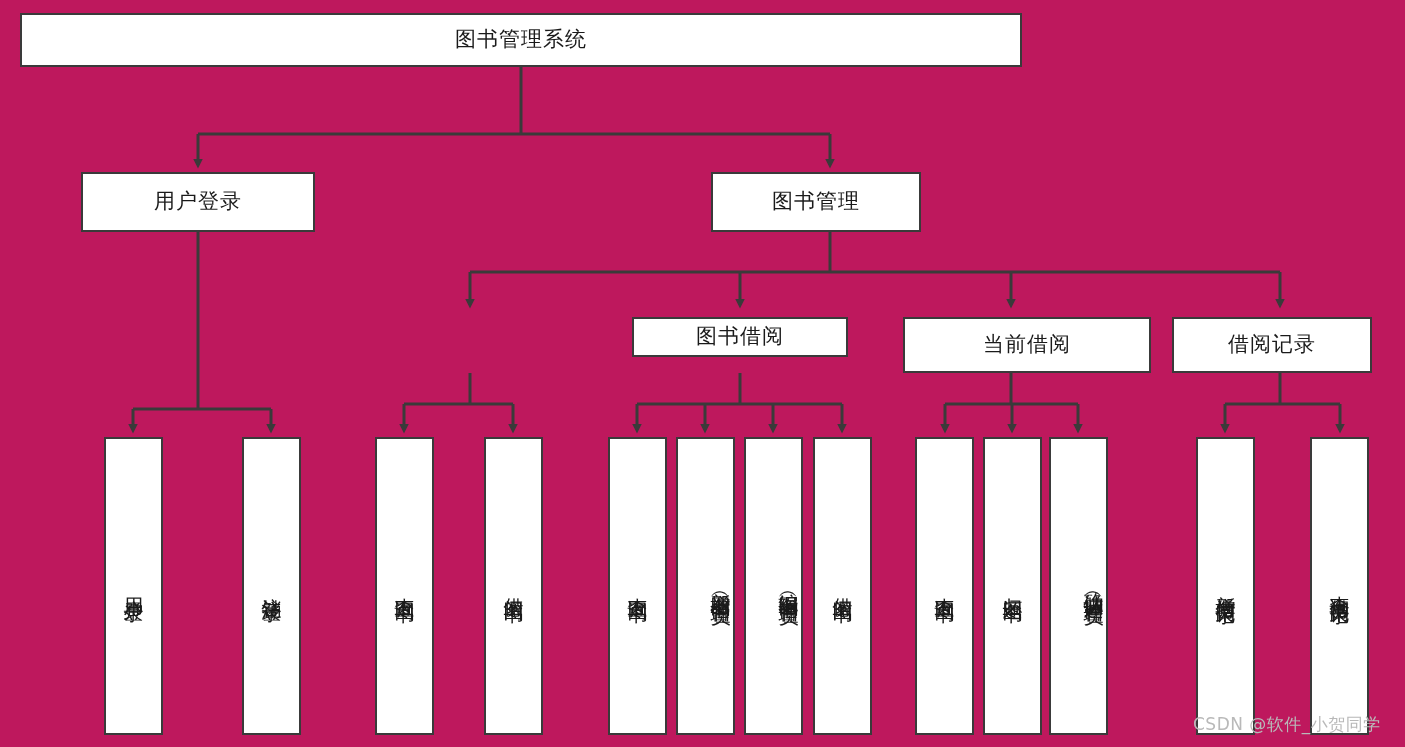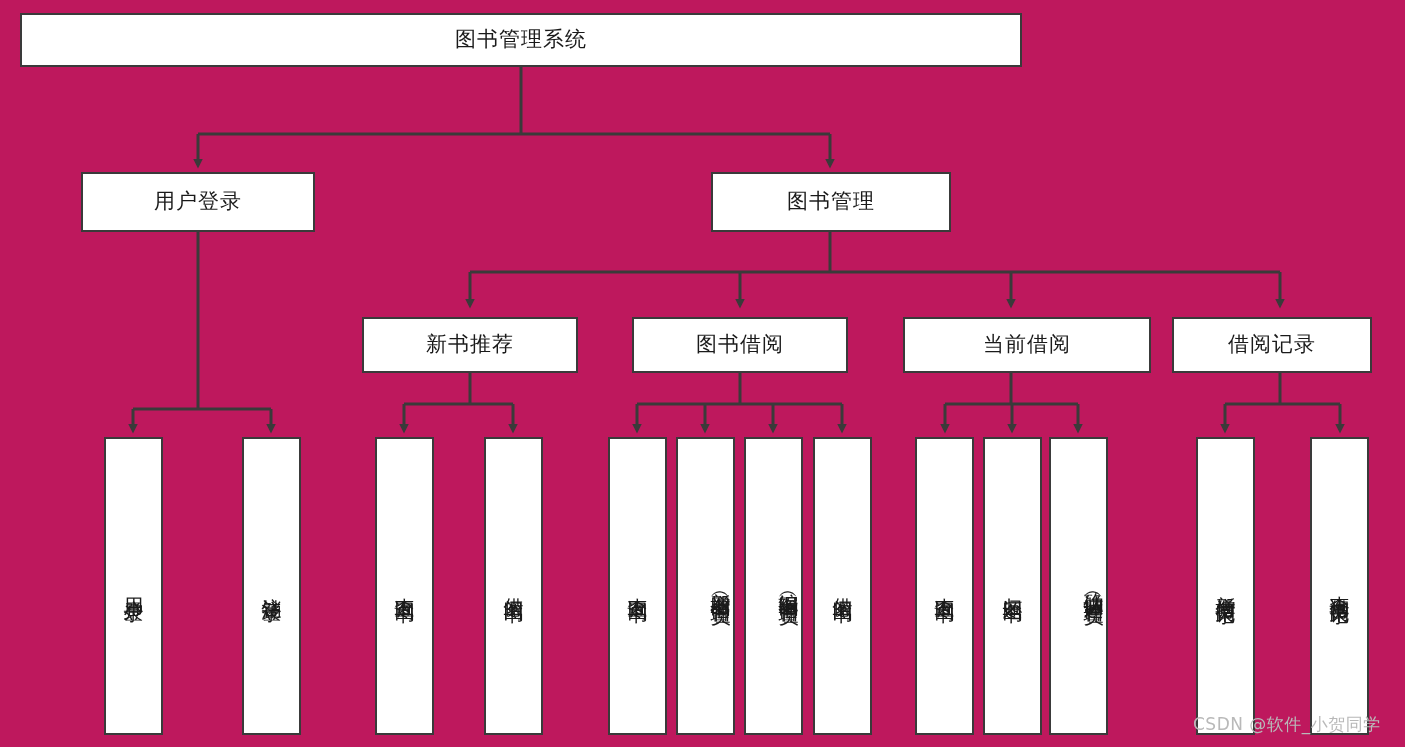--- a/index.html
+++ b/index.html
@@ -124,24 +124,23 @@
       <path d="M1280,373 L1280,404"></path>
       <path d="M1225,404 L1340,404"></path>
       <path d="M1225,404 L1225,425" marker-end="url(#arrow)"></path>
       <path d="M1340,404 L1340,425" marker-end="url(#arrow)"></path>
     </g>
   </svg>
 
   <div class="node horiz" style="left:20px; top:13px; width:1002px; height:54px;">图书管理系统</div>
 
   <div class="node horiz" style="left:81px; top:172px; width:234px; height:60px;">用户登录</div>
-  <div class="node horiz" style="left:711px; top:172px; width:240px; height:60px;">图书管理</div>
+  <div class="node horiz" style="left:711px; top:172px; width:210px; height:60px;">图书管理</div>
 
-  <div class="node horiz" style="left:362px; top:317px; width:216px; height:56px;">新书推荐</div>
-  <div class="node horiz" style="left:632px; top:317px; width:216px; height:56px;">图书借阅</div>
+  <div class="node horiz" style="left:632px; top:317px; width:216px; height:40px;">图书借阅</div>
   <div class="node horiz" style="left:903px; top:317px; width:248px; height:56px;">当前借阅</div>
   <div class="node horiz" style="left:1172px; top:317px; width:200px; height:56px;">借阅记录</div>
 
   <div class="node vert" style="left:104px; top:437px; width:59px; height:298px; align-items:center;">
     <span class="vtext">用户登录</span>
   </div>
   <div class="node vert" style="left:242px; top:437px; width:59px; height:298px; align-items:center;">
     <span class="vtext">注销登录</span>
   </div>
 

